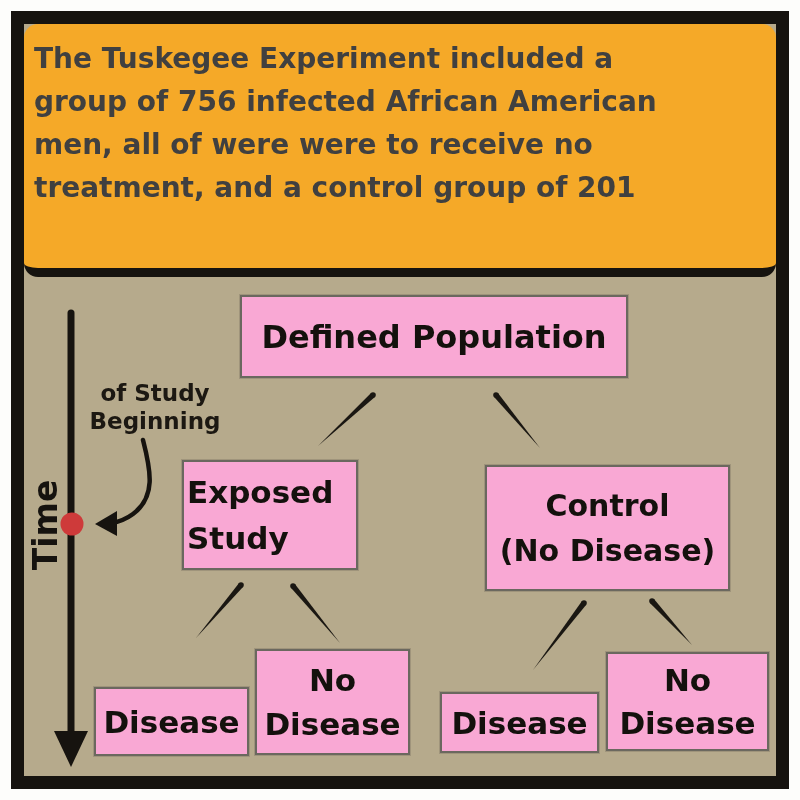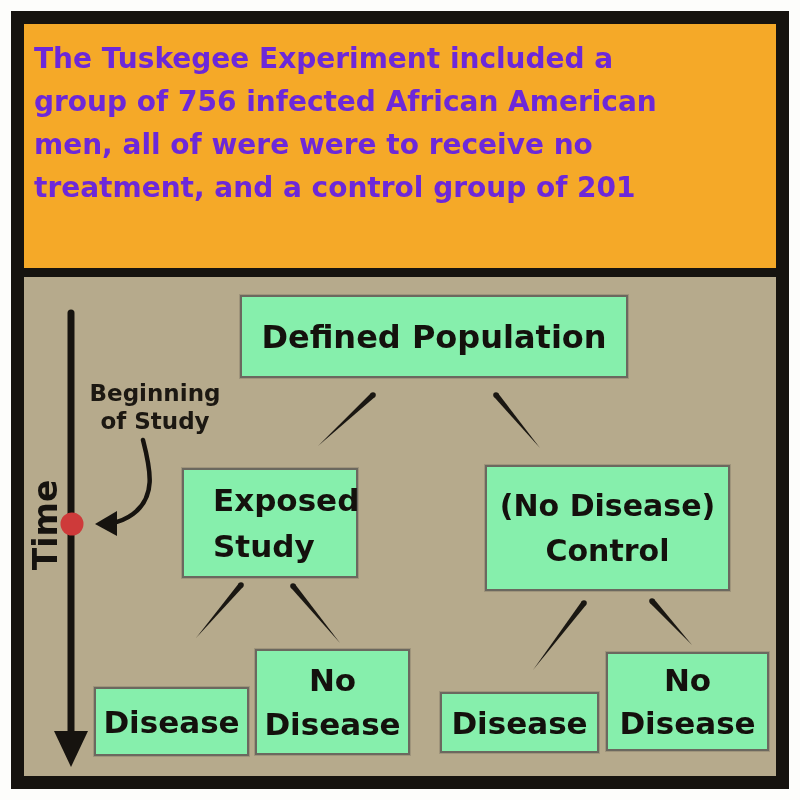--- a/index.html
+++ b/index.html
@@ -8,33 +8,33 @@
     font-family:"DejaVu Sans",sans-serif;color:#16130f;overflow:hidden;
   }
   .frame{
     position:absolute;inset:11px;border:13px solid #16130f;
     background:#B6AA8C;display:flex;flex-direction:column;box-sizing:border-box;
   }
   .caption{
     height:231px;flex:0 0 231px;background:#F5A928;
     border-bottom:9px solid #16130f;box-sizing:content-box;
     padding:13px 24px 0 10px;
-    font-size:28px;font-weight:600;line-height:43px;color:#6d28d9;
+    font-size:28px;font-weight:600;line-height:43px;color:#404040;border-radius:14px;
   }
   .caption p{margin:0;}
   .diagram{position:relative;flex:1;}
   .diagram svg{position:absolute;left:0;top:0;}
   .node{
-    position:absolute;background:#86efac;border:2px solid #6b685f;
+    position:absolute;background:#f9a8d4;border:2px solid #6b685f;
     box-sizing:border-box;display:flex;flex-direction:column;justify-content:center;
     font-weight:600;color:#14110d;box-shadow:0 0 0 1px rgba(90,85,70,.25);
   }
   .node span{display:block;}
   .n-defined{left:216px;top:18px;width:388px;height:83px;font-size:32px;align-items:center;}
-  .n-exposed{left:158px;top:191px;width:176px;height:110px;font-size:31px;line-height:46px;padding-left:29px;align-items:flex-start;}
+  .n-exposed{left:158px;top:183px;width:176px;height:110px;font-size:31px;line-height:46px;padding-left:3px;align-items:flex-start;}
   .n-control{left:461px;top:188px;width:245px;height:126px;font-size:30px;line-height:45px;align-items:center;}
   .n-disease-l{left:70px;top:410px;width:155px;height:69px;font-size:31px;align-items:center;}
   .n-nodisease-l{left:231px;top:372px;width:155px;height:106px;font-size:31px;line-height:44px;align-items:center;}
   .n-disease-r{left:416px;top:415px;width:159px;height:61px;font-size:31px;align-items:center;}
   .n-nodisease-r{left:582px;top:375px;width:163px;height:99px;font-size:31px;line-height:43px;align-items:center;}
   .time-label{
     position:absolute;left:21px;top:248px;
     transform:translate(-50%,-50%) rotate(-90deg);
     font-size:33px;font-weight:600;white-space:nowrap;color:#16130f;
   }
@@ -80,36 +80,36 @@
 
         <path d="M119,163 C127,194 132,220 109,237 C101,243 94,245 87,246" fill="none" stroke="#16130f" stroke-width="4.5" stroke-linecap="round"></path>
         <polygon points="71,247 93,234 93,259" fill="#16130f"></polygon>
 
         <circle cx="48" cy="247" r="11.5" fill="#CE3A3A"></circle>
       </svg>
 
       <div class="time-label">Time</div>
 
       <div class="annotation">
+        <div>of Study</div>
         <div>Beginning</div>
-        <div>of Study</div>
       </div>
 
       <div class="node n-defined">
         <span>Defined Population</span>
       </div>
 
       <div class="node n-exposed">
         <span>Exposed</span>
         <span>Study</span>
       </div>
 
       <div class="node n-control">
+        <span>Control</span>
         <span>(No Disease)</span>
-        <span>Control</span>
       </div>
 
       <div class="node n-disease-l">
         <span>Disease</span>
       </div>
 
       <div class="node n-nodisease-l">
         <span>No</span>
         <span>Disease</span>
       </div>

